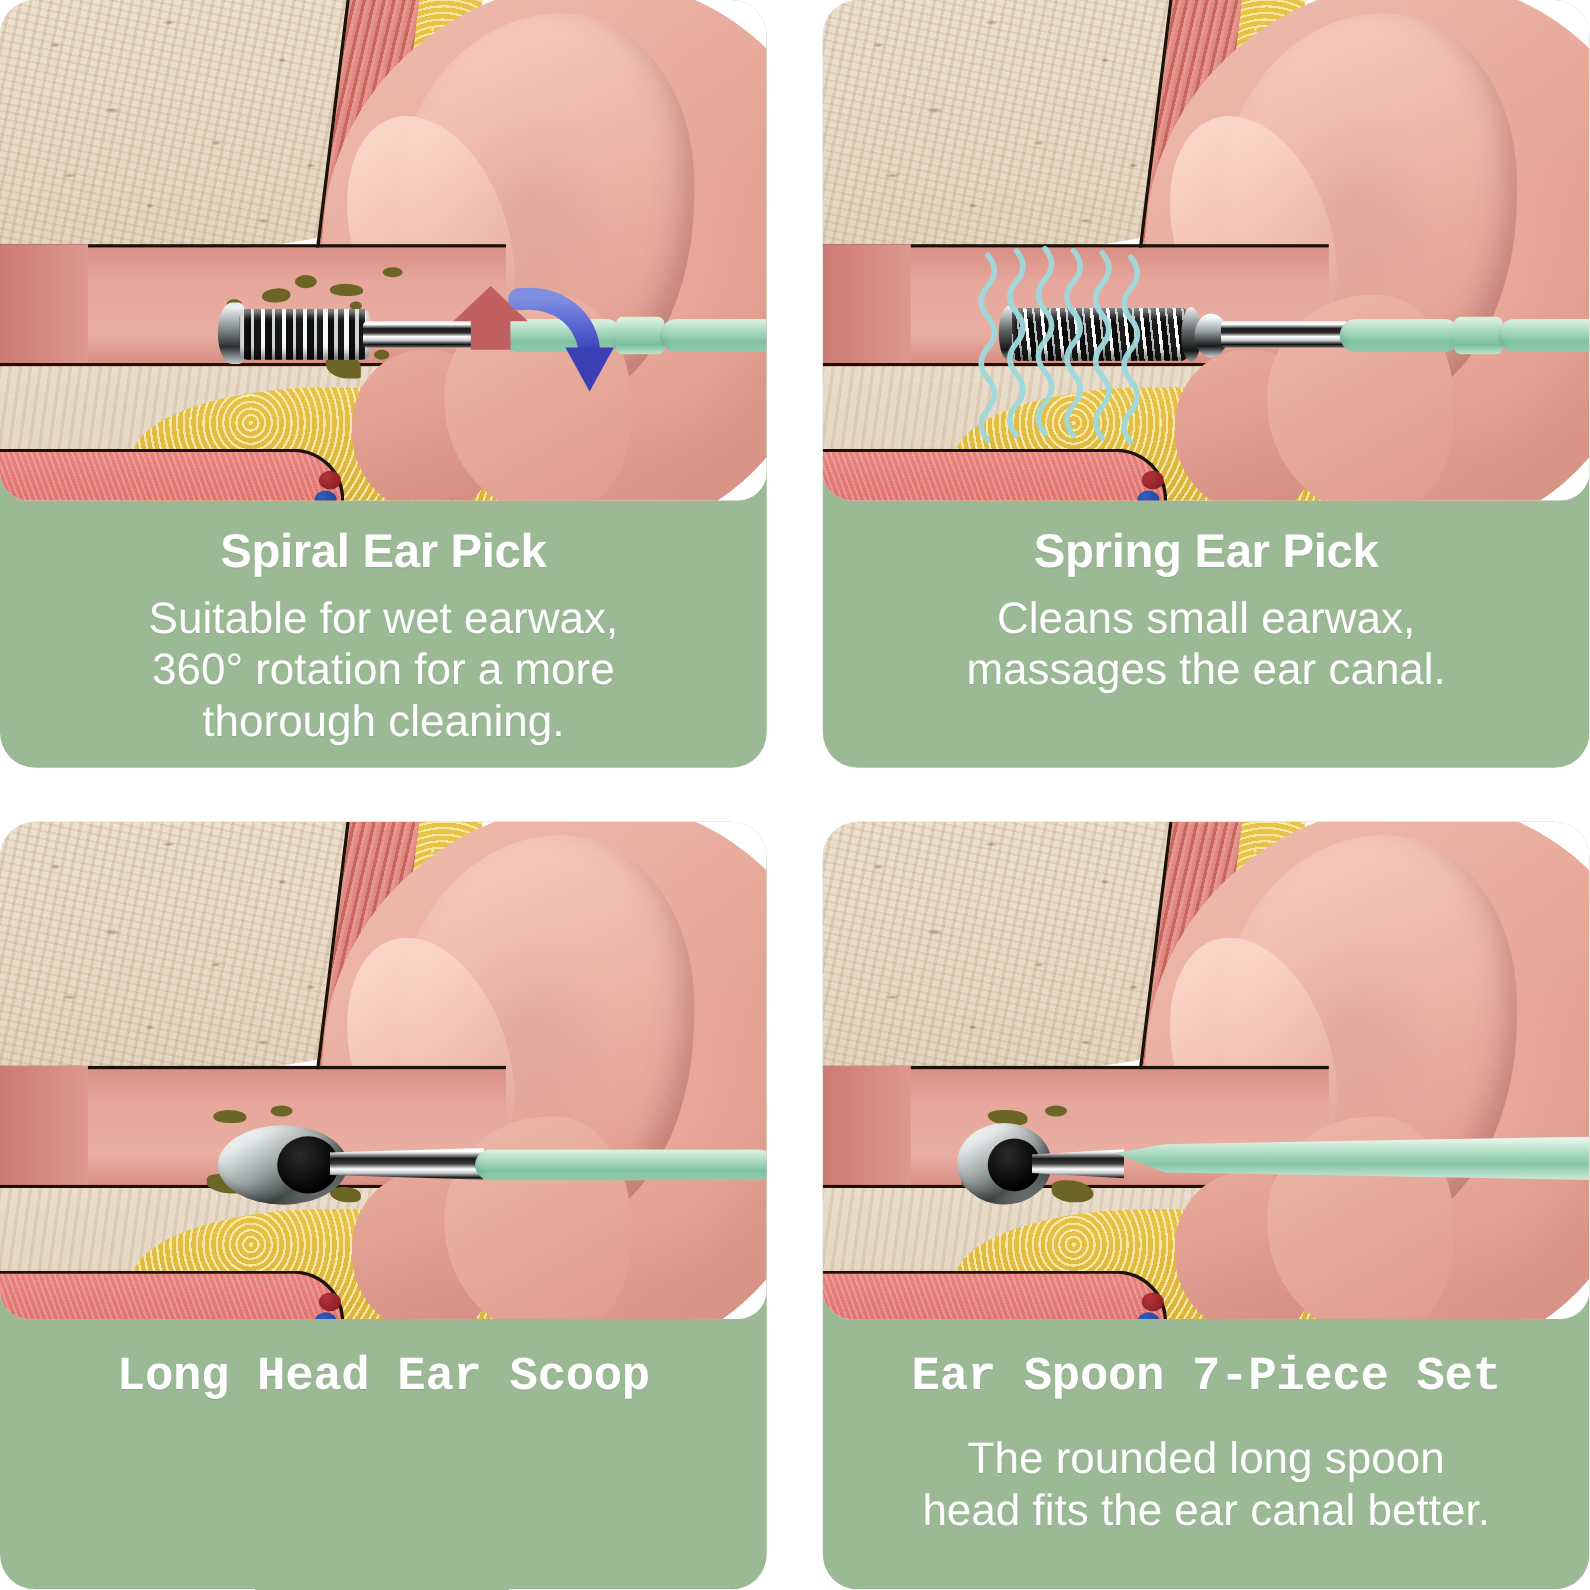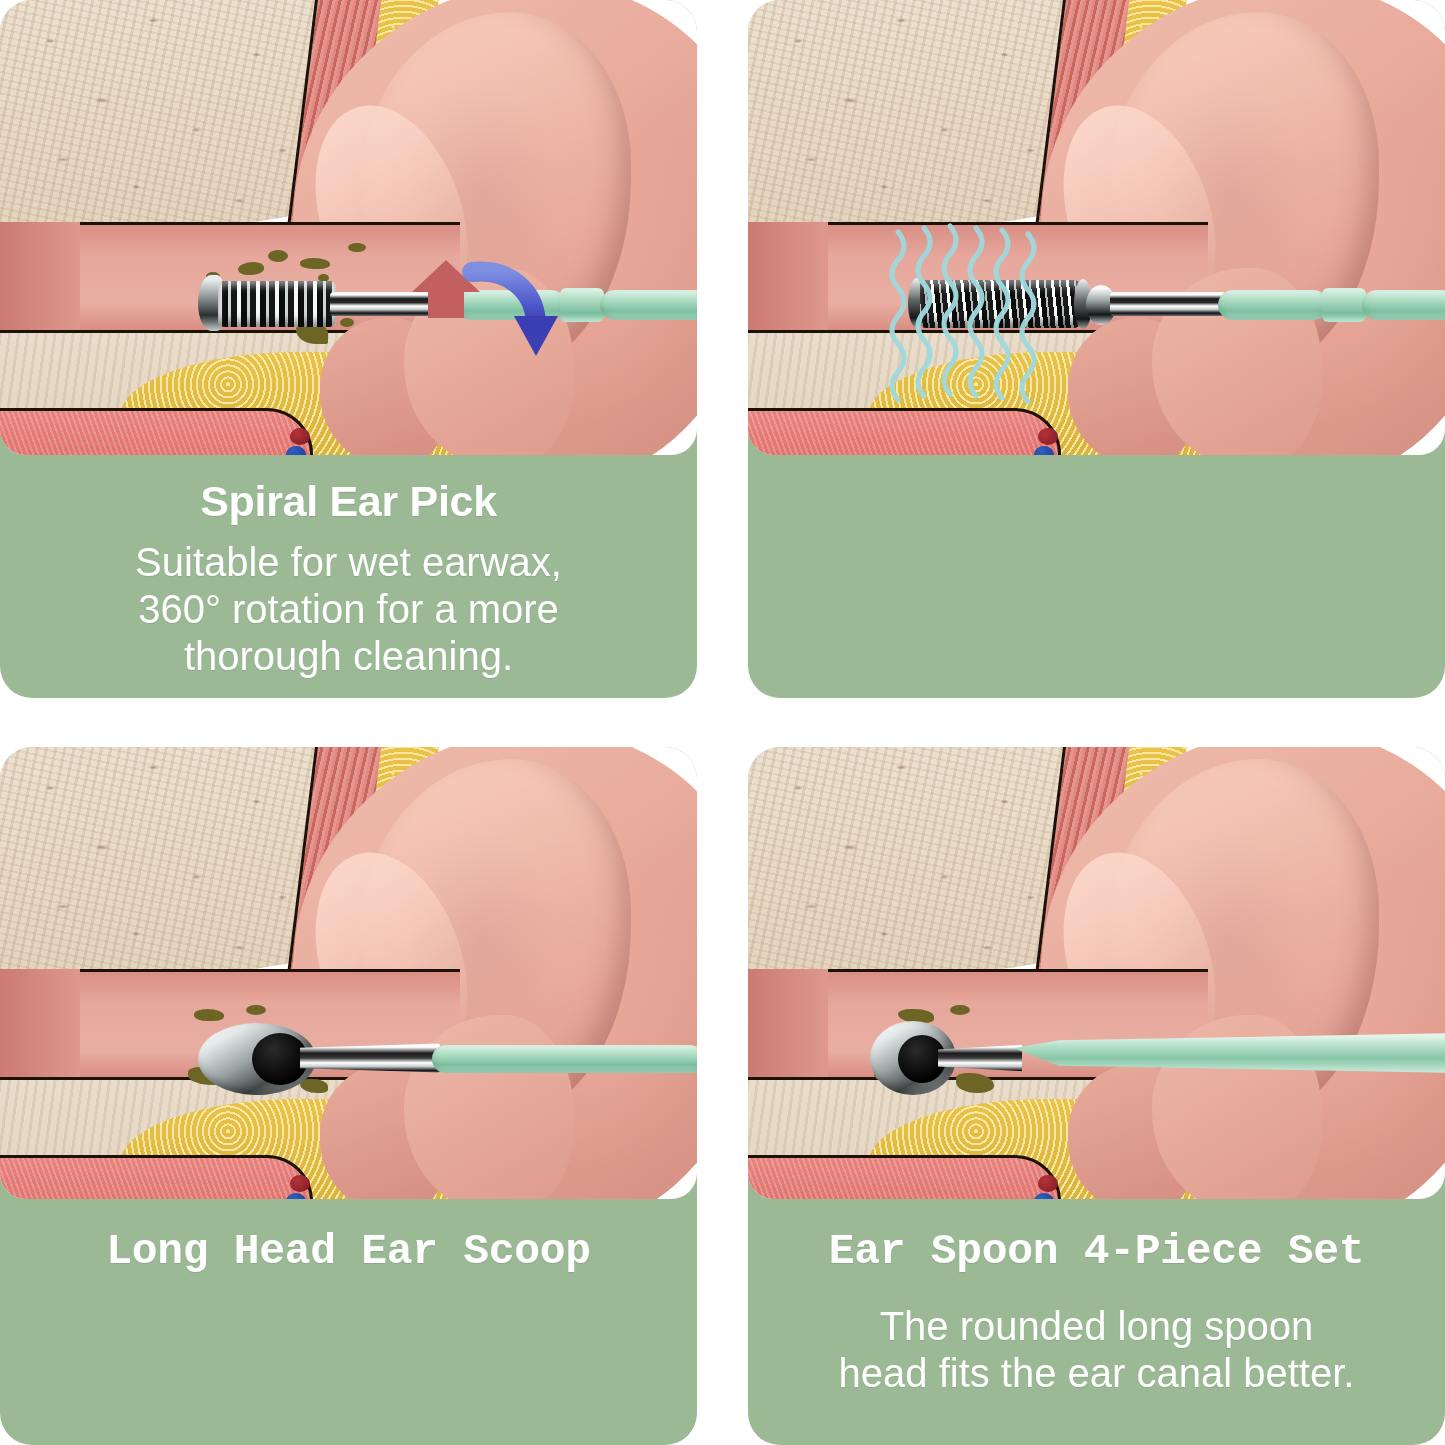--- a/index.html
+++ b/index.html
@@ -355,20 +355,25 @@
             <path d="M150,232 q12,14 0,28 q-12,14 0,28 q12,14 0,28 q-12,14 0,28 q12,14 0,28 q-12,14 0,28"></path>
             <path d="M176,228 q12,14 0,28 q-12,14 0,28 q12,14 0,28 q-12,14 0,28 q12,14 0,28 q-12,14 0,28"></path>
             <path d="M202,226 q12,14 0,28 q-12,14 0,28 q12,14 0,28 q-12,14 0,28 q12,14 0,28 q-12,14 0,28"></path>
             <path d="M228,228 q12,14 0,28 q-12,14 0,28 q12,14 0,28 q-12,14 0,28 q12,14 0,28 q-12,14 0,28"></path>
             <path d="M254,230 q12,14 0,28 q-12,14 0,28 q12,14 0,28 q-12,14 0,28 q12,14 0,28 q-12,14 0,28"></path>
             <path d="M280,234 q12,14 0,28 q-12,14 0,28 q12,14 0,28 q-12,14 0,28 q12,14 0,28 q-12,14 0,28"></path>
           </g>
         </svg>
       </div>
     </div>
+    <div class="textwrap">
+      <h2 class="card-title">Spring Ear Pick</h2>
+      <p class="card-desc">Cleans small earwax,
+massages the ear canal.</p>
+    </div>
   </div>
 
   <div class="card row2">
     <div class="illus">
       <div class="scene">
         <div class="bone-top"></div>
         <div class="muscle"></div>
         <div class="fat"></div>
         <div class="cartilage"></div>
         <div class="vessel-red"></div>
@@ -426,19 +431,19 @@
         <div class="wax" style="left:126px;top:322px;width:24px;height:12px;border-radius:50%;"></div>
         <div class="wax" style="left:208px;top:326px;width:38px;height:20px;border-radius:30% 70% 40% 60%;"></div>
 
         <div class="spoon-bowl" style="left:122px;top:274px;width:86px;height:74px;"></div>
         <div class="spoon-hole" style="left:150px;top:288px;width:48px;height:48px;"></div>
         <div class="spoon-neck" style="left:190px;top:296px;width:84px;clip-path:polygon(0 22%,100% 6%,100% 94%,0 78%);"></div>
         <div class="flat-handle" style="left:266px;top:286px;width:450px;"></div>
       </div>
     </div>
     <div class="textwrap">
-      <h2 class="card-title">Ear Spoon 4-Piece Set</h2>
+      <h2 class="card-title">Ear Spoon 7-Piece Set</h2>
       <p class="card-desc">The rounded long spoon
 head fits the ear canal better.</p>
     </div>
   </div>
 
 </div>
 
 </body></html>

